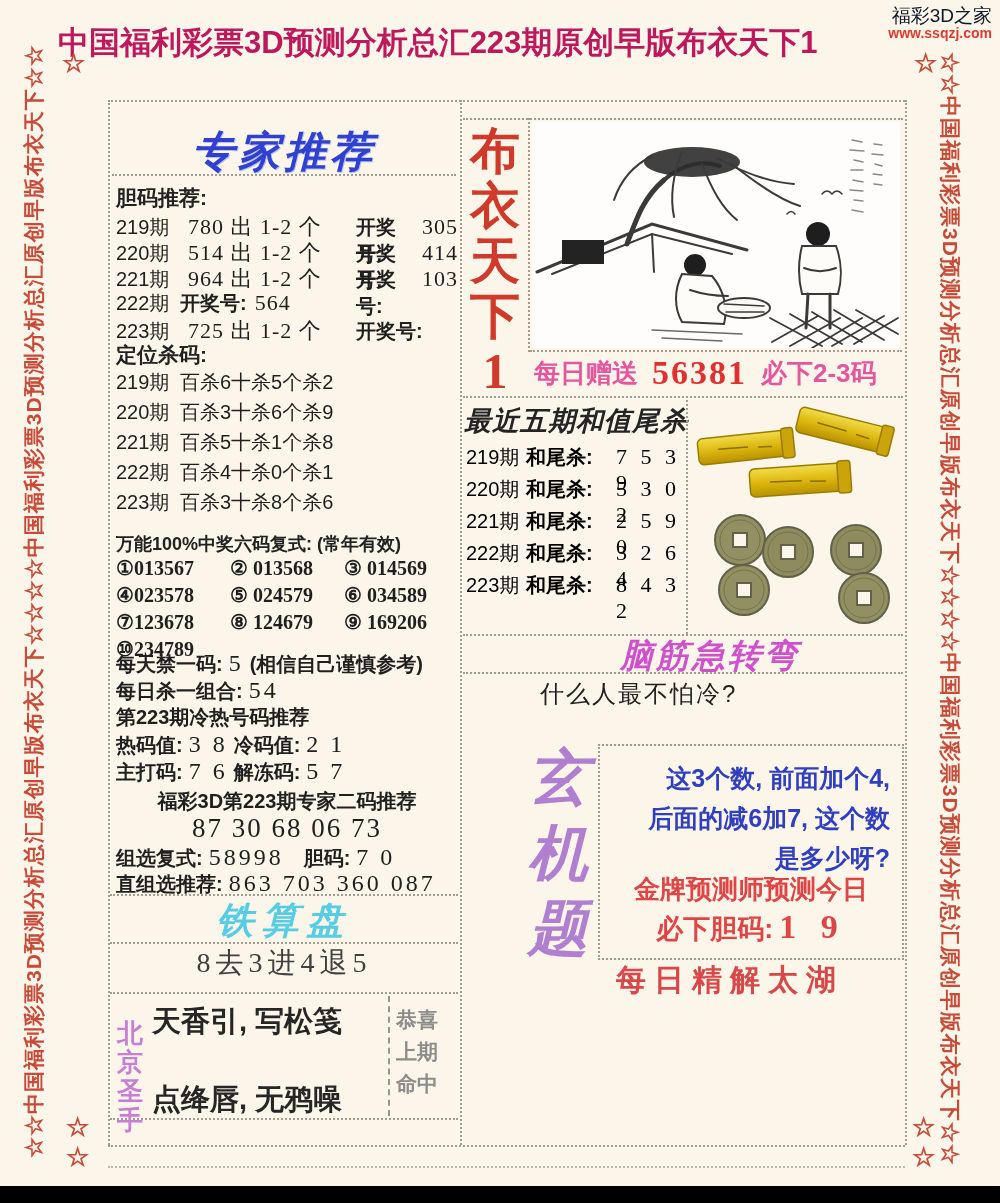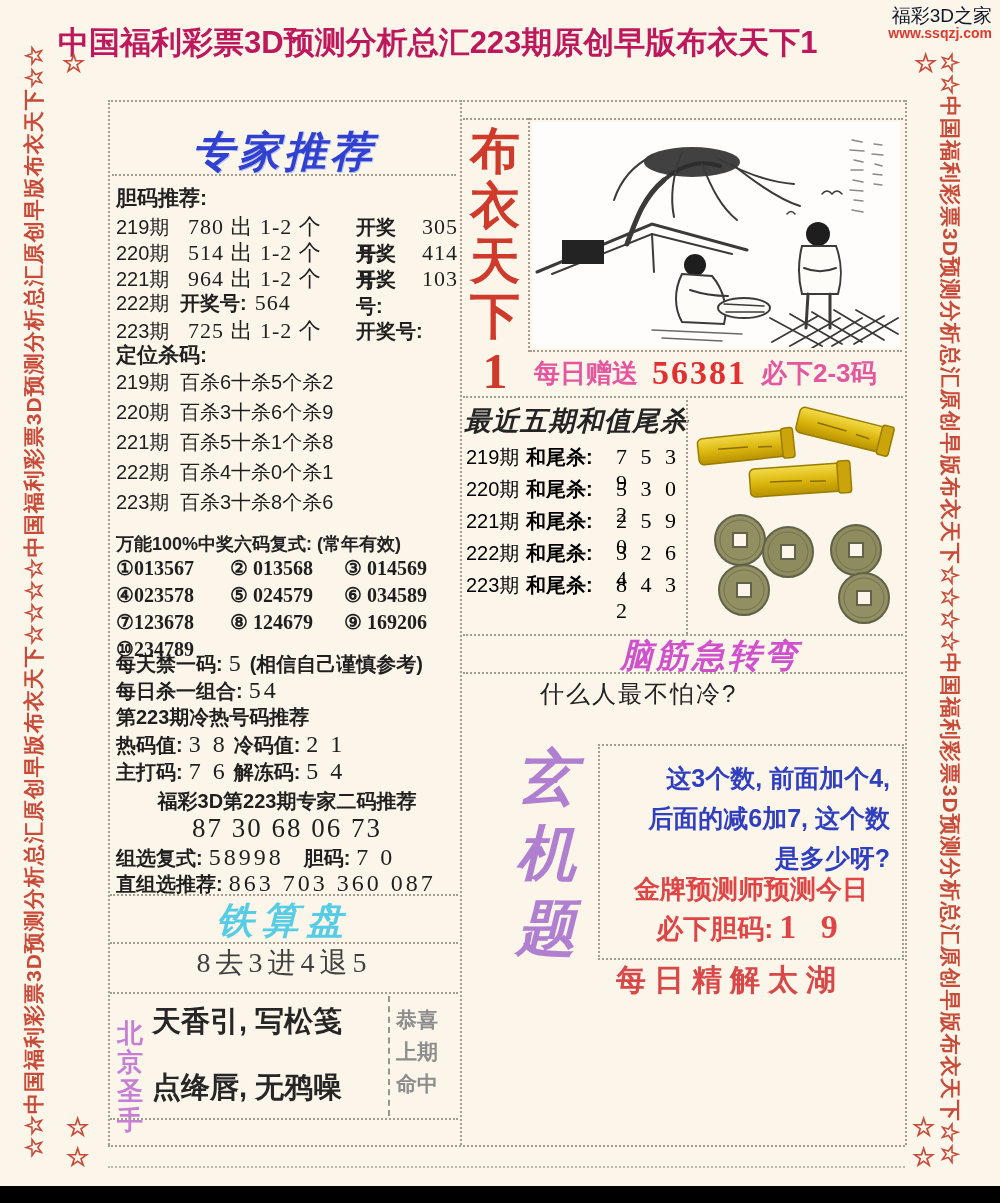--- a/index.html
+++ b/index.html
@@ -42,41 +42,41 @@
   #s-misc .line{height:27px; font-size:20px; font-weight:bold;}
   .bignum{font-family:"Liberation Serif", serif; font-size:24px; font-weight:normal; letter-spacing:3px; margin:0 6px;}
   #s-twocode{top:788px;}
   #s-twocode .t{font-weight:bold; font-size:20px; height:25px;text-align:center;}
   #s-twocode .codes{font-family:"Liberation Serif", serif; font-size:27px; letter-spacing:2px; text-align:center; height:31px;}
   #s-twocode .line{height:26px; font-size:20px; font-weight:bold;}
   #abacus-title{position:absolute; left:112px; top:896px; width:344px; text-align:center; font-size:37px; font-weight:bold; font-style:italic; color:#56cde4; letter-spacing:8px;}
   #abacus-formula{position:absolute; left:112px; top:944px; width:344px; text-align:center; font-size:28px; color:#404040; font-family:"Liberation Serif", serif; letter-spacing:5px;}
   #verse-master{position:absolute; left:117px; top:998px; width:30px; font-size:26px; font-weight:bold; color:#c77fd4; line-height:1.12; word-break:break-all;margin-top:21px;}
   #verse-lines{position:absolute; left:152px; top:1002px; width:232px; font-size:29px; font-weight:bold; color:#262626;}
-  #verse-lines .v2{margin-top:26px;}
+  #verse-lines .v2{margin-top:38px;}
   #congrats{position:absolute; left:396px; top:1006px; width:58px; font-size:21px; font-weight:bold; color:#8d8d8d;}
   #congrats span{display:block; height:32px;}
 
   
   #buyi-title{position:absolute; left:466px; top:124px; width:58px; font-size:50px; font-weight:bold; color:#d03a2a; line-height:1.1; word-break:break-all; font-family:"Liberation Serif", serif; text-align:center;}
   #scene{position:absolute; left:532px; top:122px; width:368px; height:226px; background:#fefdfb;}
   #gift{position:absolute; left:534px; top:354px; width:368px; display:flex; align-items:center; gap:14px; white-space:nowrap;}
   #gift .g1{font-size:26px; font-weight:bold; color:#e4579e;}
   #gift .g2{font-size:34px; font-weight:bold; color:#e03030; font-family:"Liberation Serif", serif; letter-spacing:2px;}
   #gift .g3{font-size:26px; font-weight:bold; color:#e4579e;}
   #hewei-title{position:absolute; left:464px; top:403px; font-size:27px; font-weight:bold; color:#242424; letter-spacing:1px; font-style:italic; font-family:"Liberation Serif", serif;}
   #hewei-rows{position:absolute; left:466px; top:444px; width:218px;}
   #hewei-rows .frow{height:32px; font-size:20px;}
   #hewei-rows .iss{width:60px;}
   #hewei-rows .lbl{width:86px; flex:none;}
   #hewei-rows .num{font-size:22px; letter-spacing:4px; margin-left:4px;}
   #gold-img{position:absolute; left:688px; top:402px; width:212px; height:230px;}
   #brain-title{position:absolute; left:520px; top:634px; width:380px; text-align:center; font-size:33px; font-weight:bold; font-style:italic; color:#cf52cc; letter-spacing:3px;}
   #brain-q{position:absolute; left:540px; top:678px; font-size:24px; color:#222; letter-spacing:2px;}
-  #xuanji-title{position:absolute; left:516px; top:740px; width:74px; font-size:60px; font-weight:bold; font-style:italic; color:#b07fd0; line-height:1.26; word-break:break-all;}
+  #xuanji-title{position:absolute; left:528px; top:740px; width:74px; font-size:60px; font-weight:bold; font-style:italic; color:#b07fd0; line-height:1.26; word-break:break-all;}
   #xuanji-box{position:absolute; left:598px; top:744px; width:302px; height:212px; border:2px dotted #a59c90;}
   #xuanji-text{position:absolute; left:14px; top:12px; width:276px; font-size:25px; font-weight:bold; color:#2f3fbf; line-height:40px;text-align:right;}
   #gold-line1{position:absolute; left:0; top:126px; width:100%; text-align:center; font-size:26px; font-weight:bold; color:#e04545;}
   #gold-line2{position:absolute; left:0; top:162px; width:100%; text-align:center; font-size:27px; font-weight:bold; color:#e04545;}
   #gold-line2 .bv{font-family:"Liberation Serif", serif; font-size:34px; letter-spacing:8px; margin-left:6px;}
   #taihu{position:absolute; left:560px; top:960px; width:340px; text-align:center; font-size:30px; font-weight:bold; color:#d84848; letter-spacing:8px; font-family:"Liberation Serif", serif;}
 
   #bottom-bar{position:absolute; left:0; top:1186px; width:1000px; height:17px; background:#000;}
 </style>
 </head>
@@ -187,21 +187,21 @@
     <div class="wrow">
         <span>⑩234789</span>
       </div>
   </div>
 
   <div id="s-misc" class="sec">
     <div class="line"><span>每天禁一码:</span><span class="bignum">5</span><span>(相信自己谨慎参考)</span></div>
     <div class="line"><span>每日杀一组合:</span><span class="bignum">54</span></div>
     <div class="line">第223期冷热号码推荐</div>
     <div class="line"><span>热码值:</span><span class="bignum">3 8</span><span>冷码值:</span><span class="bignum">2 1</span></div>
-    <div class="line"><span>主打码:</span><span class="bignum">7 6</span><span>解冻码:</span><span class="bignum">5 4</span></div>
+    <div class="line"><span>主打码:</span><span class="bignum">7 6</span><span>解冻码:</span><span class="bignum">5 7</span></div>
   </div>
 
   <div id="s-twocode" class="sec">
     <div class="t">福彩3D第223期专家二码推荐</div>
     <div class="codes">87 30 68 06 73</div>
     <div class="line"><span>组选复式:</span><span class="bignum">58998</span><span style="margin-left:14px;">胆码:</span><span class="bignum">7 0</span></div>
     <div class="line"><span>直组选推荐:</span><span class="bignum">863 703 360 087</span></div>
   </div>
 
   <div class="dlh" style="left:110px; top:894px; width:348px;"></div>

